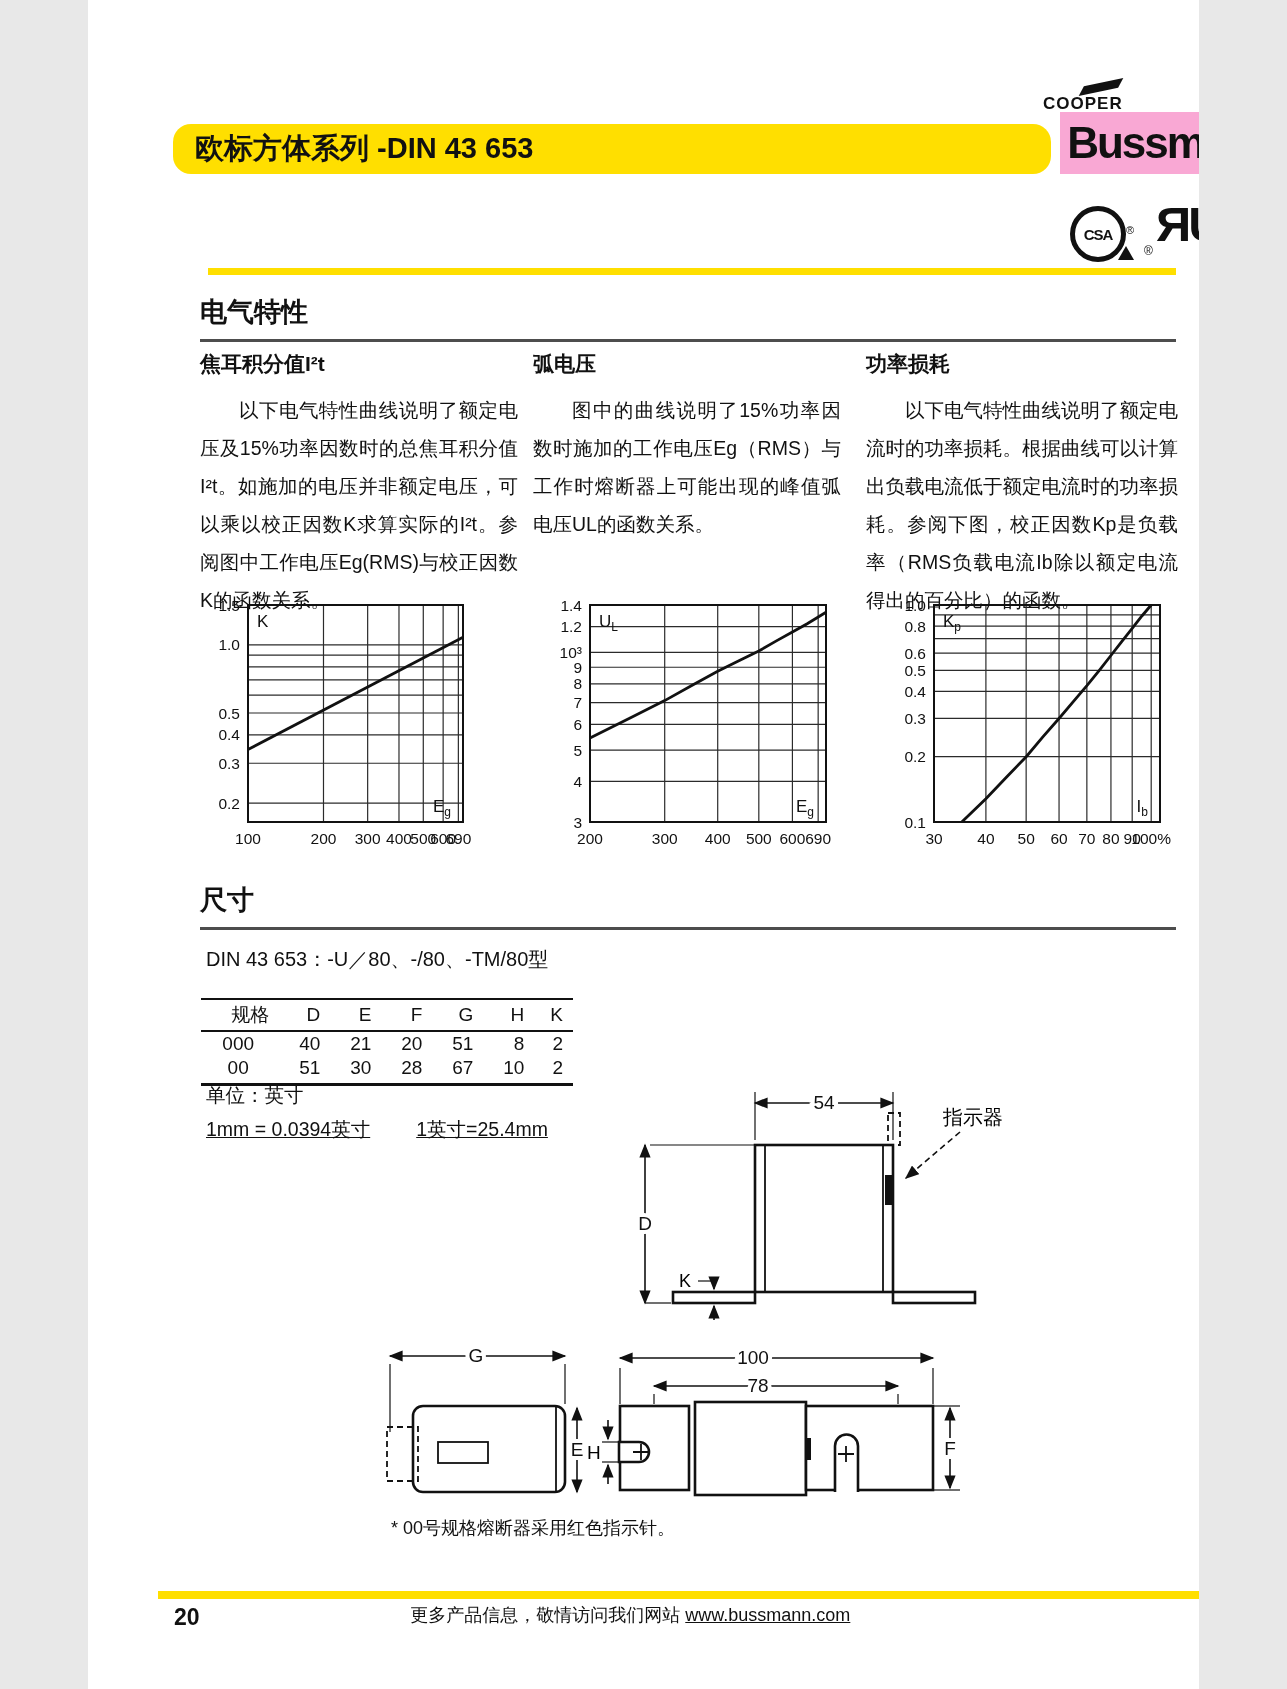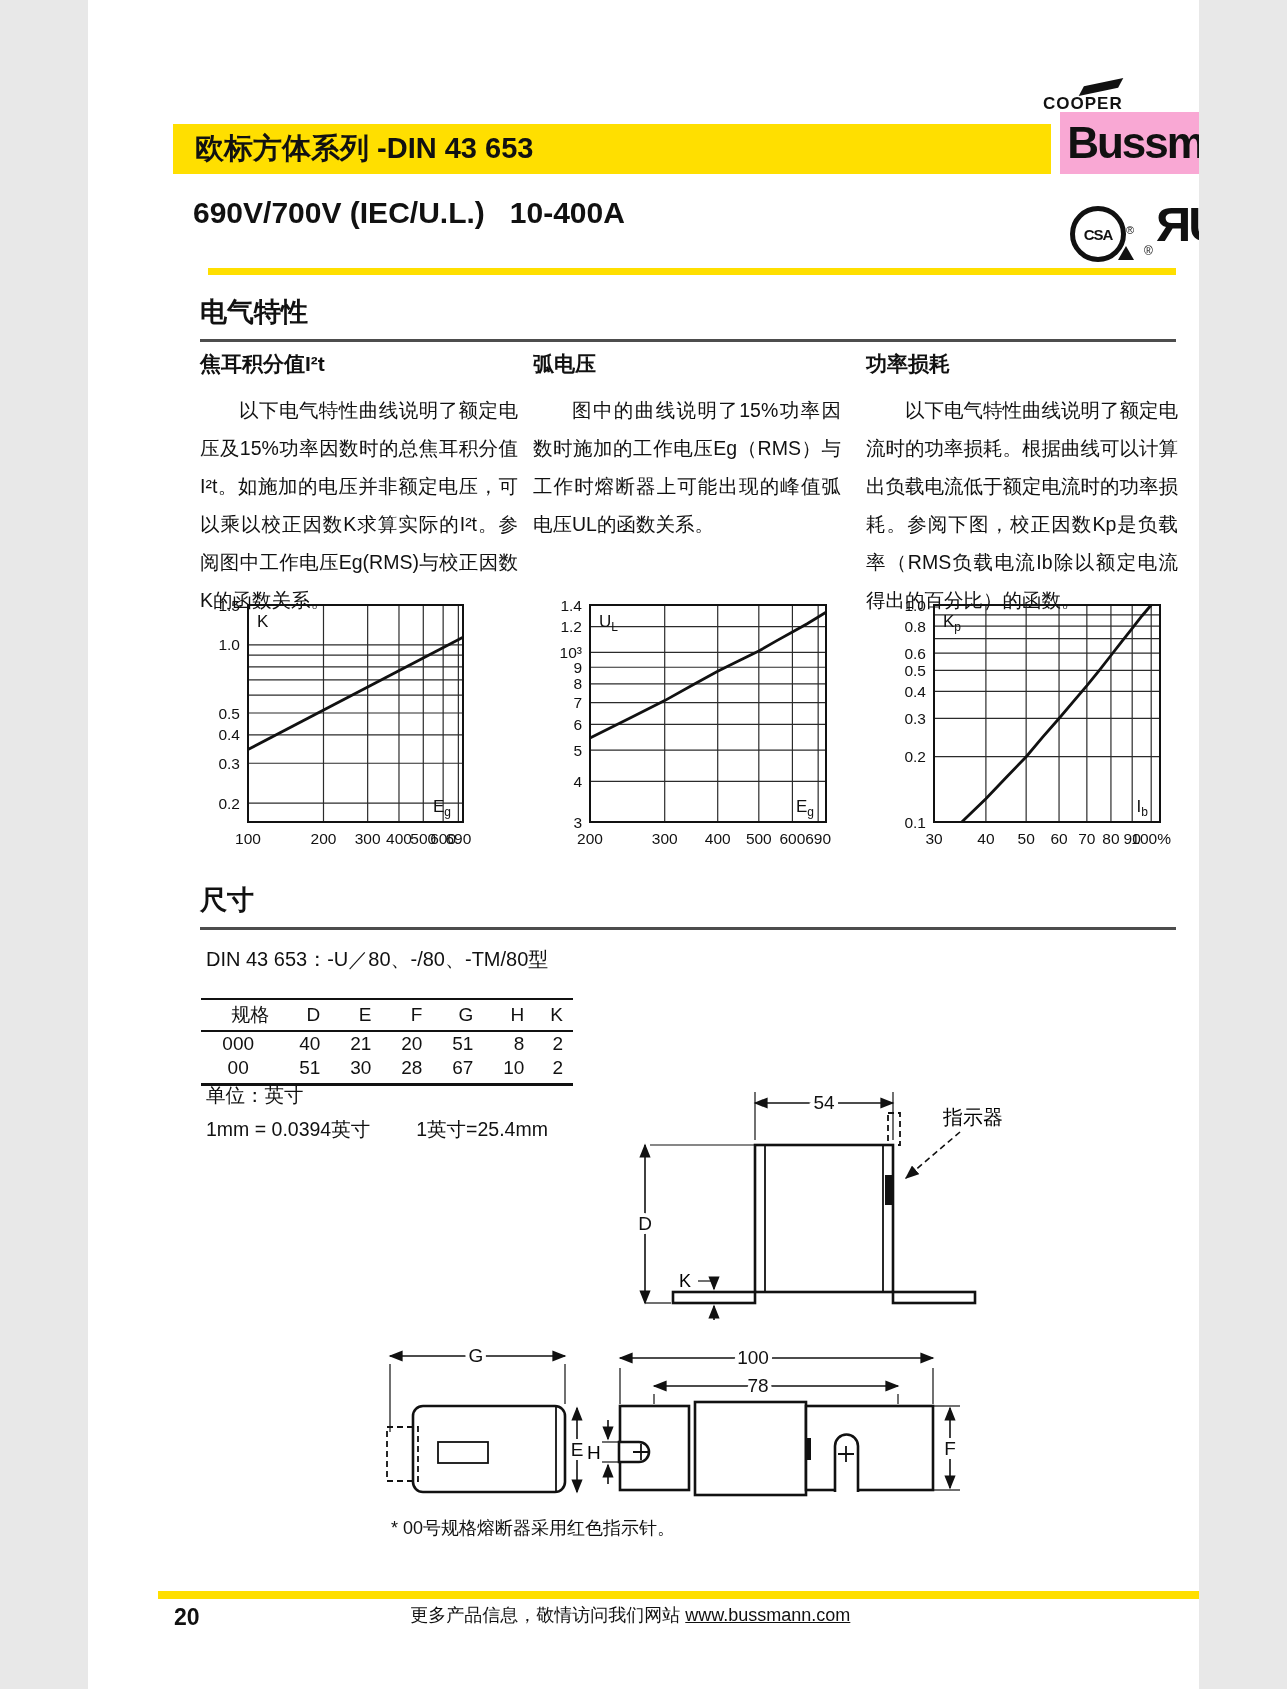--- a/index.html
+++ b/index.html
@@ -40,21 +40,21 @@
   .din-sub{position:absolute;left:118px;top:946px;font-size:20px;}
   table.dimtab{position:absolute;left:113px;top:998px;width:372px;border-collapse:collapse;font-size:19px;}
   table.dimtab th{border-top:2px solid #111;border-bottom:2px solid #111;font-weight:normal;
                   padding:2px 10px 2px 4px;text-align:right;}
   table.dimtab th:first-child{text-align:right;padding-left:6px;margin-left:8px;}
   table.dimtab td{padding:1px 10px 1px 4px;text-align:right;}
   table.dimtab td:first-child{text-align:center;padding-left:6px;}
   table.dimtab tr.last td{border-bottom:3px solid #111;padding-bottom:4px;}
   .units-note{position:absolute;left:118px;top:1082px;font-size:19.5px;}
   .conv-note{position:absolute;left:118px;top:1116px;font-size:19.5px;}
-  .conv-note span{margin-right:46px;}
+  .conv-note span{margin-right:46px;text-decoration:underline;}
   
   svg.draw{position:absolute;left:280px;top:1080px;}
   svg.draw .out{fill:#fff;stroke:#111;stroke-width:2.6;}
   svg.draw .thin{stroke:#111;stroke-width:1.8;fill:none;}
   svg.draw .dim{stroke:#111;stroke-width:1.6;fill:none;}
   svg.draw .ext{stroke:#111;stroke-width:1.2;fill:none;}
   svg.draw .dash{stroke-dasharray:6 4;}
   svg.draw text{font-family:"Liberation Sans","DejaVu Sans",sans-serif;}
   svg.draw .dt{font-size:19px;text-anchor:middle;paint-order:stroke;stroke:#fff;stroke-width:8;fill:#111;}
   .footnote{position:absolute;left:303px;top:1516px;font-size:18px;}
@@ -64,27 +64,26 @@
   .footer-center{position:absolute;left:50%;transform:translateX(-53%);top:1603px;font-size:18px;white-space:nowrap;}
   .footer-center a{color:#111;text-decoration:underline;}
 </style>
 </head>
 <body>
 
 <div class="page">
 
   <div class="cooper-flag"></div>
   <div class="cooper-text">COOPER</div>
-  <div class="titlebar" style="background:#FFDF00;">
+  <div class="titlebar" style="background:#FFDF00;border-radius:18px;">
     <span>欧标方体系列 -DIN 43 653</span>
   </div>
   <div class="bussbox" style="background:#f9a8d4;">
     <span class="busslogo"><span>Bussmann</span><sup>®</sup></span>
   </div>
-  <div class="product-title">690V/700V (IEC/U.L.)   10-400A</div>
 
   <div class="csa-circle">
       <span>CSA</span>
     </div>
   <div class="csa-r">®</div>
   <div class="csa-tri"></div>
   <div class="ul-mark">ЯU</div>
   <div class="ul-dagger">†</div>
   <div class="ul-r">®</div>
 

